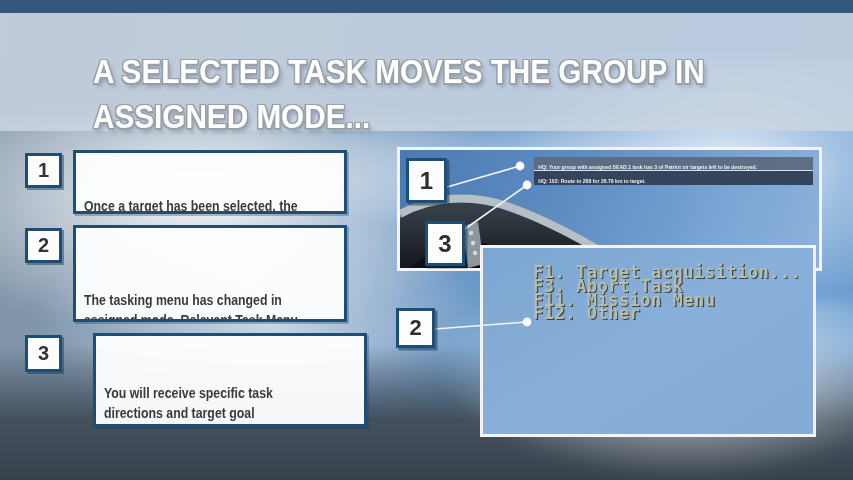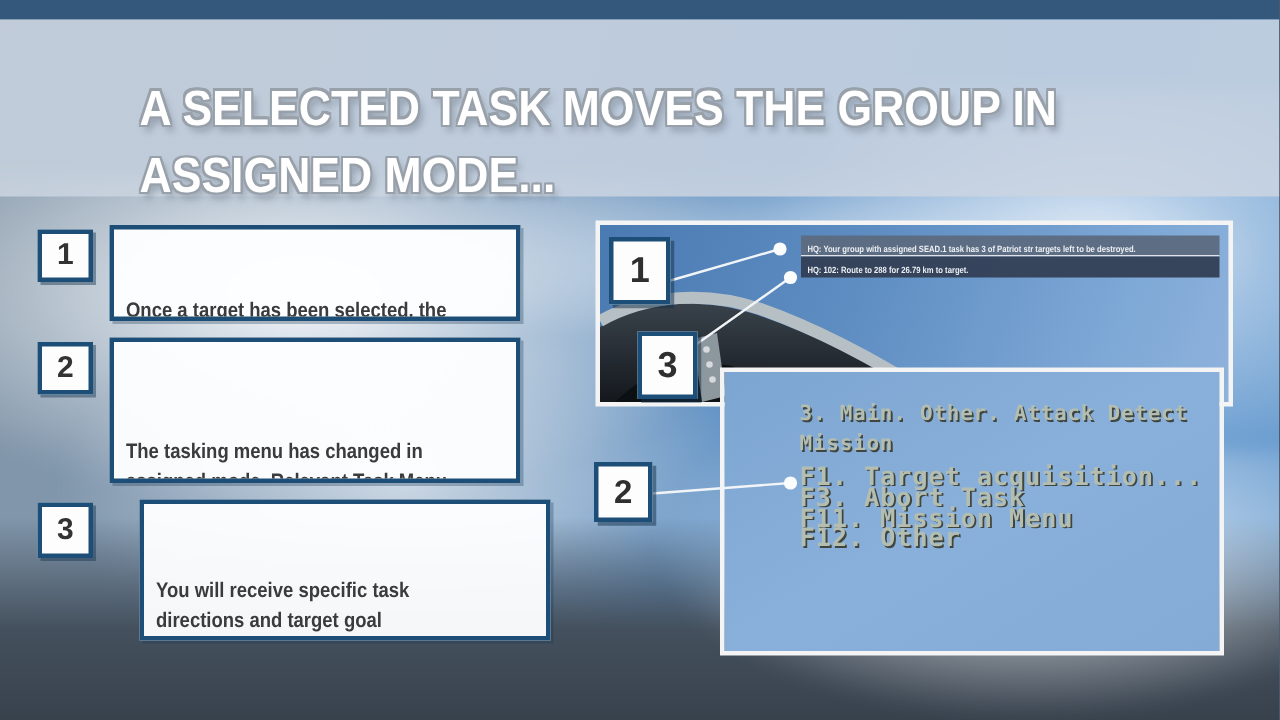--- a/index.html
+++ b/index.html
@@ -159,22 +159,20 @@
         <span class="hq-text">HQ: Your group with assigned SEAD.1 task has 3 of Patriot str targets left to be destroyed.</span>
       </div>
       <div class="hq-row hq-row-2">
         <span class="hq-text">HQ: 102: Route to 288 for 26.79 km to target.</span>
       </div>
     </div>
   </div>
 
   <div class="shot2">
     <div class="menu">
-      <div class="menu-title">3. Main. Other. Attack Detect
-Mission</div>
       <div class="menu-items">
         <div class="menu-item">F1. Target acquisition...</div>
         <div class="menu-item">F3. Abort Task</div>
         <div class="menu-item">F11. Mission Menu</div>
         <div class="menu-item">F12. Other</div>
       </div>
     </div>
   </div>
 
   <svg class="lines" width="853" height="480">

